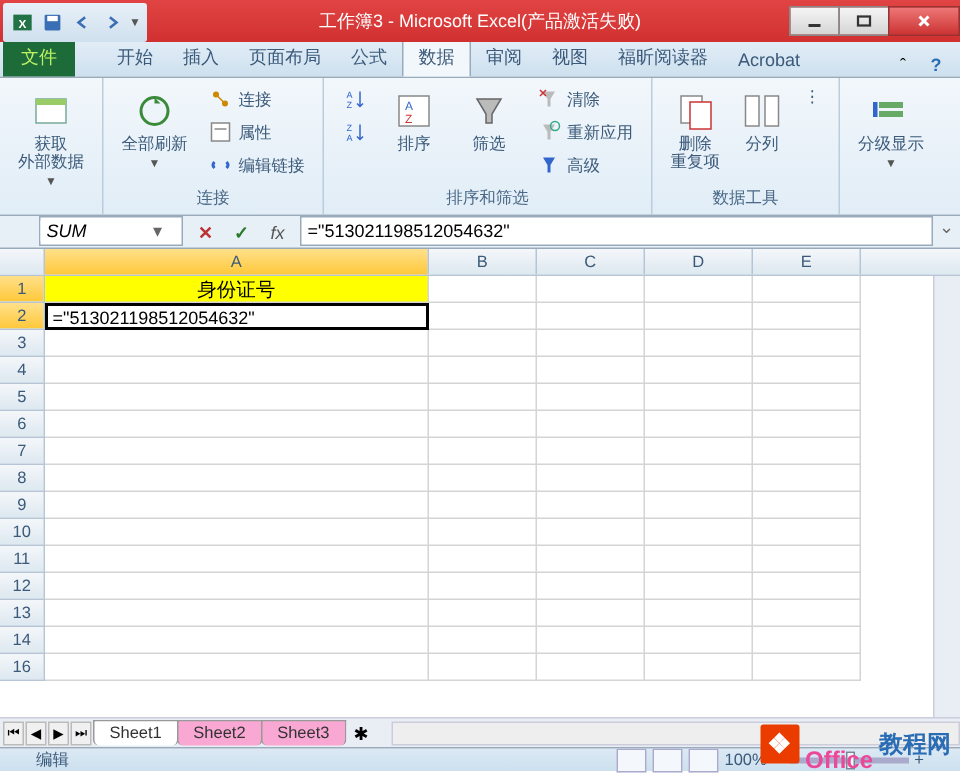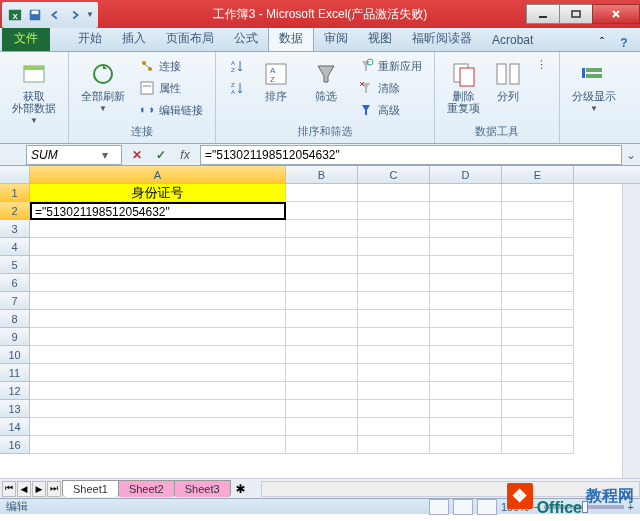--- a/index.html
+++ b/index.html
@@ -30,21 +30,21 @@
     .group-body { flex: 1; display: flex; align-items: flex-start; gap: 6px; }
     .group-label { font-size: 11px; color: #4a6a88; padding: 2px 0; }
     .bigbtn { display: flex; flex-direction: column; align-items: center; gap: 2px; padding: 4px; cursor: pointer; min-width: 44px; }
     .bigbtn .ico { width: 28px; height: 28px; }
     .bigbtn .lbl { font-size: 11px; color: #3b5a7a; text-align: center; line-height: 1.1; }
     .smallcol { display: flex; flex-direction: column; gap: 2px; }
     .smallbtn { display: flex; align-items: center; gap: 4px; padding: 2px 4px; cursor: pointer; font-size: 11px; color: #3b5a7a; white-space: nowrap; }
     .smallbtn .ico { width: 16px; height: 16px; }
     
     
-    .fbar { height: 22px; background: #e8f0f7; border-bottom: 1px solid #9ab; display: flex; align-items: center; }
+    .fbar { height: 22px; background: #e8f0f7; border-bottom: 1px solid #9ab; display: flex; }
     .namebox { width: 96px; height: 20px; border: 1px solid #9ab; background: #fff; display: flex; align-items: center; margin-left: 26px; }
     .namebox input { border: none; width: 70px; padding: 0 4px; font-style: italic; font-size: 12px; outline: none; }
     .namebox .dd { width: 16px; text-align: center; color: #666; cursor: pointer; }
     .fx-btns { display: flex; align-items: center; gap: 6px; padding: 0 6px; }
     .fx-btn { width: 18px; height: 18px; cursor: pointer; display:flex; align-items:center; justify-content:center; font-size: 12px; }
     .fx-btn.cancel { color: #b33; font-weight: bold; }
     .fx-btn.accept { color: #2a7a2a; font-weight: bold; }
     .fx-btn.fx { font-style: italic; color: #555; }
     .formula-input { flex: 1; height: 20px; border: 1px solid #9ab; background: #fff; padding: 0 4px; font-size: 12px; outline: none; }
     .fbar-expand { width: 18px; text-align: center; color: #666; cursor: pointer; }
@@ -70,31 +70,31 @@
     
     .sheettabs { height: 20px; background: #e8eef4; display: flex; align-items: center; border-top: 1px solid #ccd; }
     .nav-arrows { display: flex; padding: 0 2px; gap: 1px; }
     .nav-arrow { width: 14px; height: 16px; border: 1px solid #bbb; background: #f0f0f0; cursor: pointer; display:flex; align-items:center; justify-content:center; font-size: 9px; }
     .sheettab { padding: 2px 10px; border: 1px solid #999; border-bottom: none; background: #fff; font-size: 11px; cursor: pointer; margin-left: -1px; border-radius: 0 0 4px 4px; color: #333; font-family: Tahoma, sans-serif; }
     .sheettab.inactive { background: #f9a8d4; }
     .sheet-add { width: 20px; text-align: center; cursor: pointer; }
     .hscroll { flex: 1; margin-left: 10px; height: 16px; background: #eee; border: 1px solid #ccd; }
     
     
-    .statusbar { height: 16px; background: linear-gradient(#dce9f5,#cde0ee); display: flex; align-items: center; padding: 0 6px; font-size: 11px; color: #3b5a7a; border-top: 1px solid #9ab; }
+    .statusbar { height: 16px; background: linear-gradient(#dce9f5,#cde0ee); display: flex; align-items: center; padding: 0 24px; font-size: 11px; color: #3b5a7a; border-top: 1px solid #9ab; }
     .status-right { margin-left: auto; display: flex; align-items: center; gap: 4px; }
     .viewbtn { width: 20px; height: 16px; border: 1px solid #aac; background: #f4f8fc; cursor: pointer; }
     .zoom { display: flex; align-items: center; gap: 4px; }
     .zoom .track { width: 80px; height: 4px; background: #aac; position: relative; }
     .zoom .thumb { position: absolute; left: 38px; top: -4px; width: 6px; height: 12px; background: #f4f8fc; border: 1px solid #789; }
     
     
     .watermark { position: absolute; right: 6px; bottom: 4px; display: flex; align-items: center; gap: 4px; font-size: 16px; font-weight: bold; z-index: 100; }
     .watermark .o-logo { width: 26px; height: 26px; background: #eb3c00; color: #fff; display: flex; align-items: center; justify-content: center; font-size: 18px; border-radius: 2px; }
-    .watermark .txt1 { color: #0f766e; margin-top: 24px; }
+    .watermark .txt1 { color: #ec4899; margin-top: 24px; }
     .watermark .txt2 { color: #2a6db5; }
     .dropdown-arrow { font-size: 8px; color: #555; }
   </style>
 </head>
 <body>
 
 <div class="titlebar">
   <div class="qat">
     <div class="qat-btn">
         <svg viewBox="0 0 16 16">
@@ -236,30 +236,30 @@
       <div class="bigbtn">
         <svg class="ico" viewBox="0 0 28 28">
             <path d="M6 6 L22 6 L16 16 L16 22 L12 22 L12 16 Z" fill="#bbb" stroke="#666"></path>
           </svg>
         <div class="lbl">筛选</div>
       </div>
       <div class="smallcol">
         <div class="smallbtn">
             <svg class="ico" viewBox="0 0 16 16">
               <path d="M4 3 L12 3 L9 8 L9 13 L7 13 L7 8 Z" fill="#bbb"></path>
+              <path d="M2 2 L6 6 M6 2 L2 6" stroke="#c33"></path>
+            </svg>
+            <span>清除</span>
+          </div>
+        <div class="smallbtn">
+            <svg class="ico" viewBox="0 0 16 16">
+              <path d="M4 3 L12 3 L9 8 L9 13 L7 13 L7 8 Z" fill="#bbb"></path>
               <circle cx="12" cy="4" r="3" fill="none" stroke="#3a8"></circle>
             </svg>
             <span>重新应用</span>
-          </div>
-        <div class="smallbtn">
-            <svg class="ico" viewBox="0 0 16 16">
-              <path d="M4 3 L12 3 L9 8 L9 13 L7 13 L7 8 Z" fill="#bbb"></path>
-              <path d="M2 2 L6 6 M6 2 L2 6" stroke="#c33"></path>
-            </svg>
-            <span>清除</span>
           </div>
         <div class="smallbtn">
             <svg class="ico" viewBox="0 0 16 16">
               <path d="M4 3 L12 3 L9 8 L9 13 L7 13 L7 8 Z" fill="#36c"></path>
             </svg>
             <span>高级</span>
           </div>
       </div>
     </div>
     <div class="group-label">排序和筛选</div>

